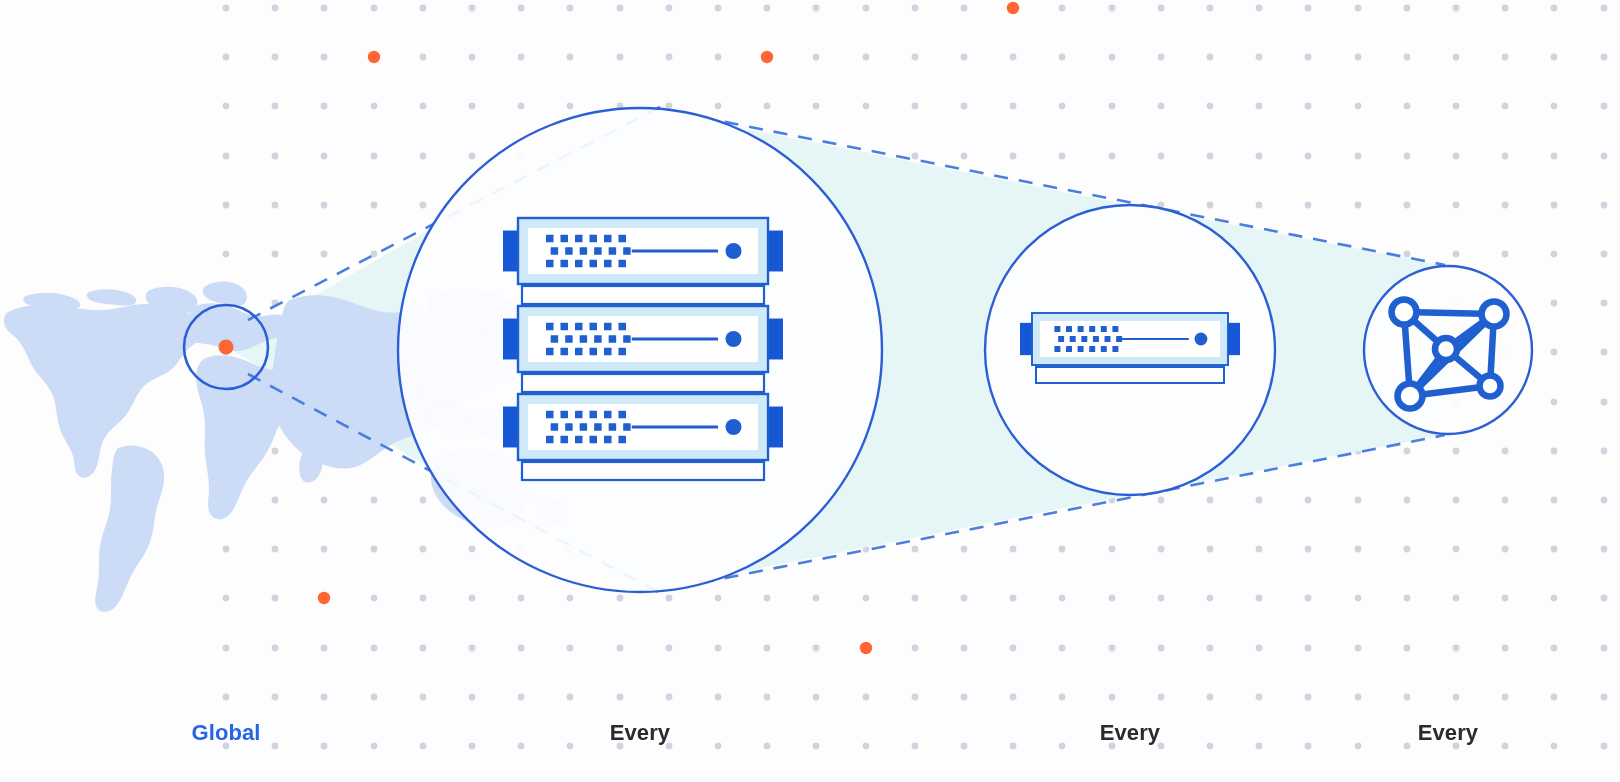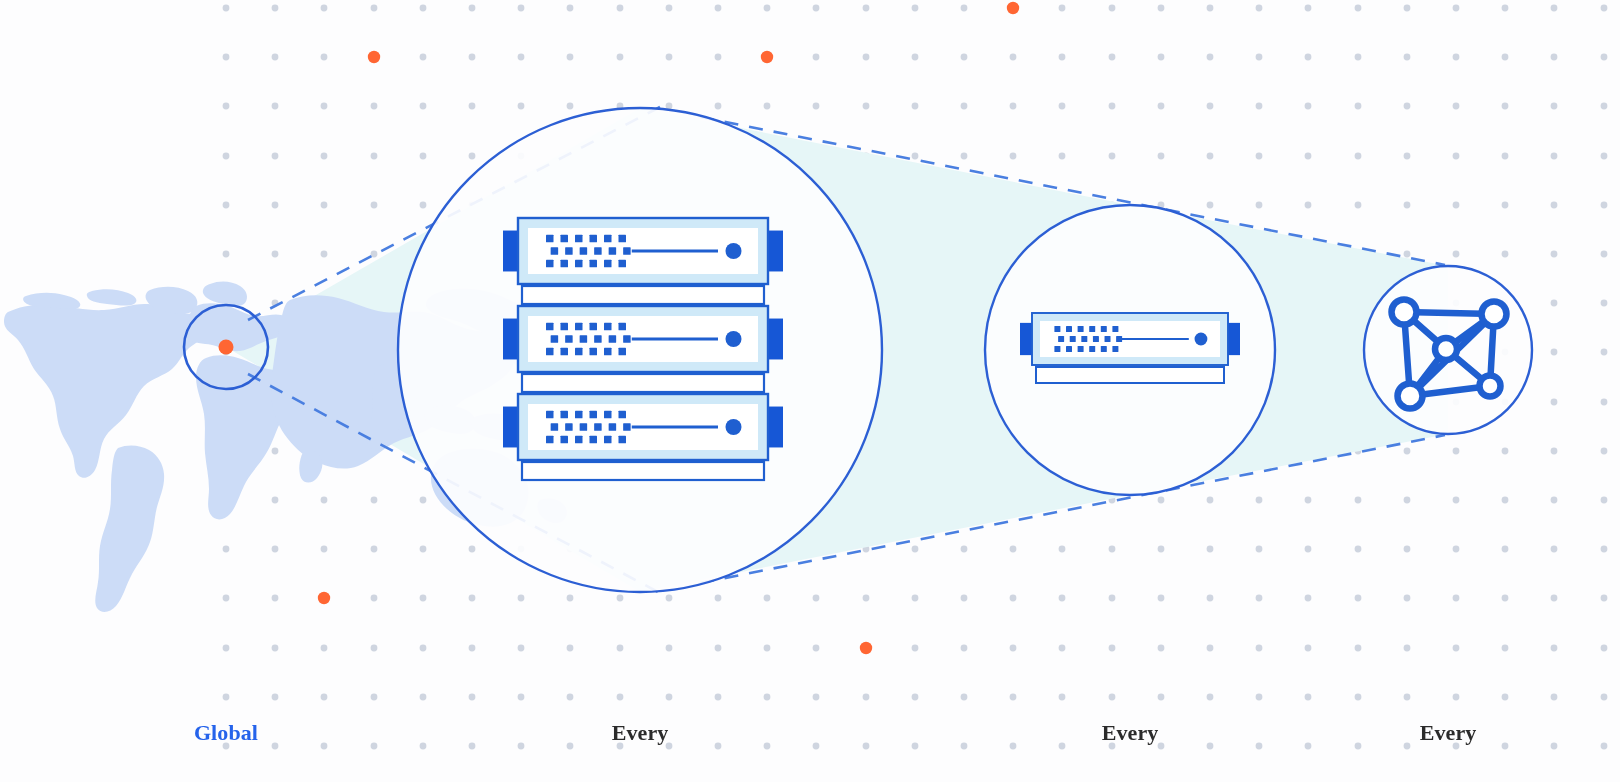--- a/index.html
+++ b/index.html
@@ -6,21 +6,20 @@
   body{
     font-family:"Liberation Sans", sans-serif;
     -webkit-font-smoothing:antialiased;
   }
   #stage{
     position:relative;
     width:1620px;
     height:782px;
     overflow:hidden;
     background:#fdfdfe;
-    font-family:Liberation Serif, serif;
   }
   #stage svg{display:block;position:absolute;top:0;left:0;}
   .lbl{
     position:absolute;
     text-align:center;
     font-size:22px;
     line-height:26px;
     font-weight:700;
     color:#2b2b2b;
     white-space:pre;

